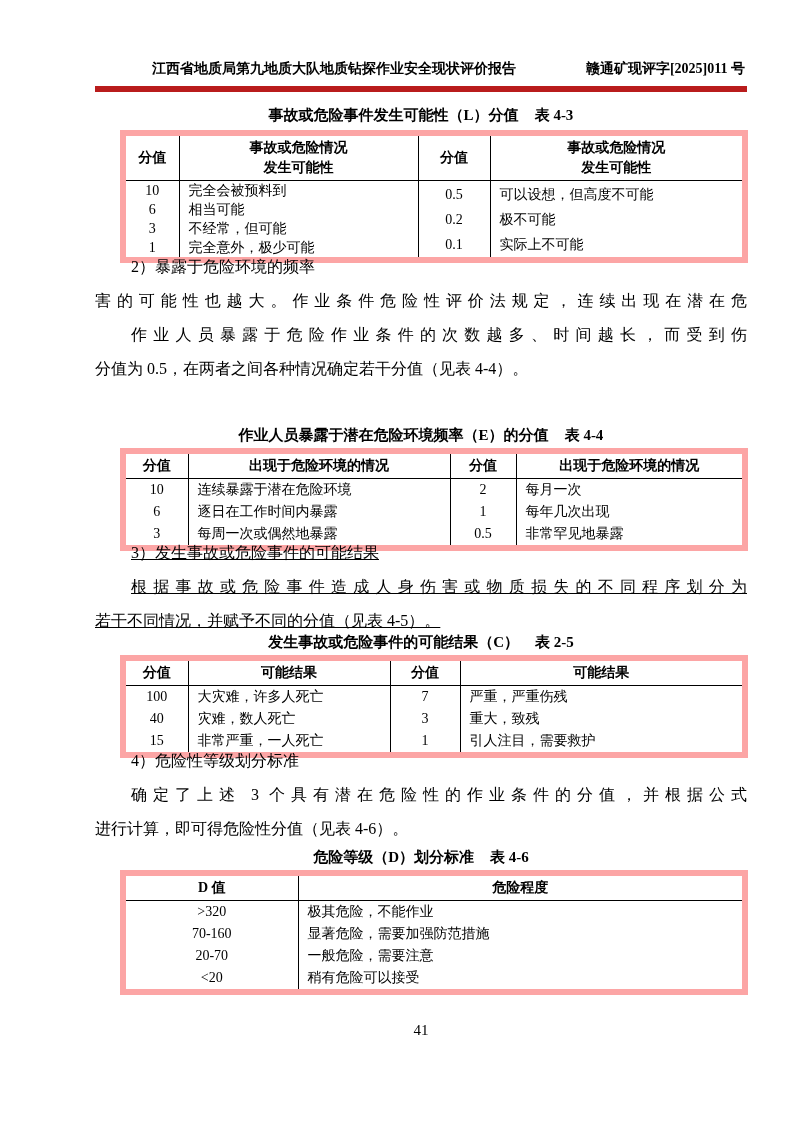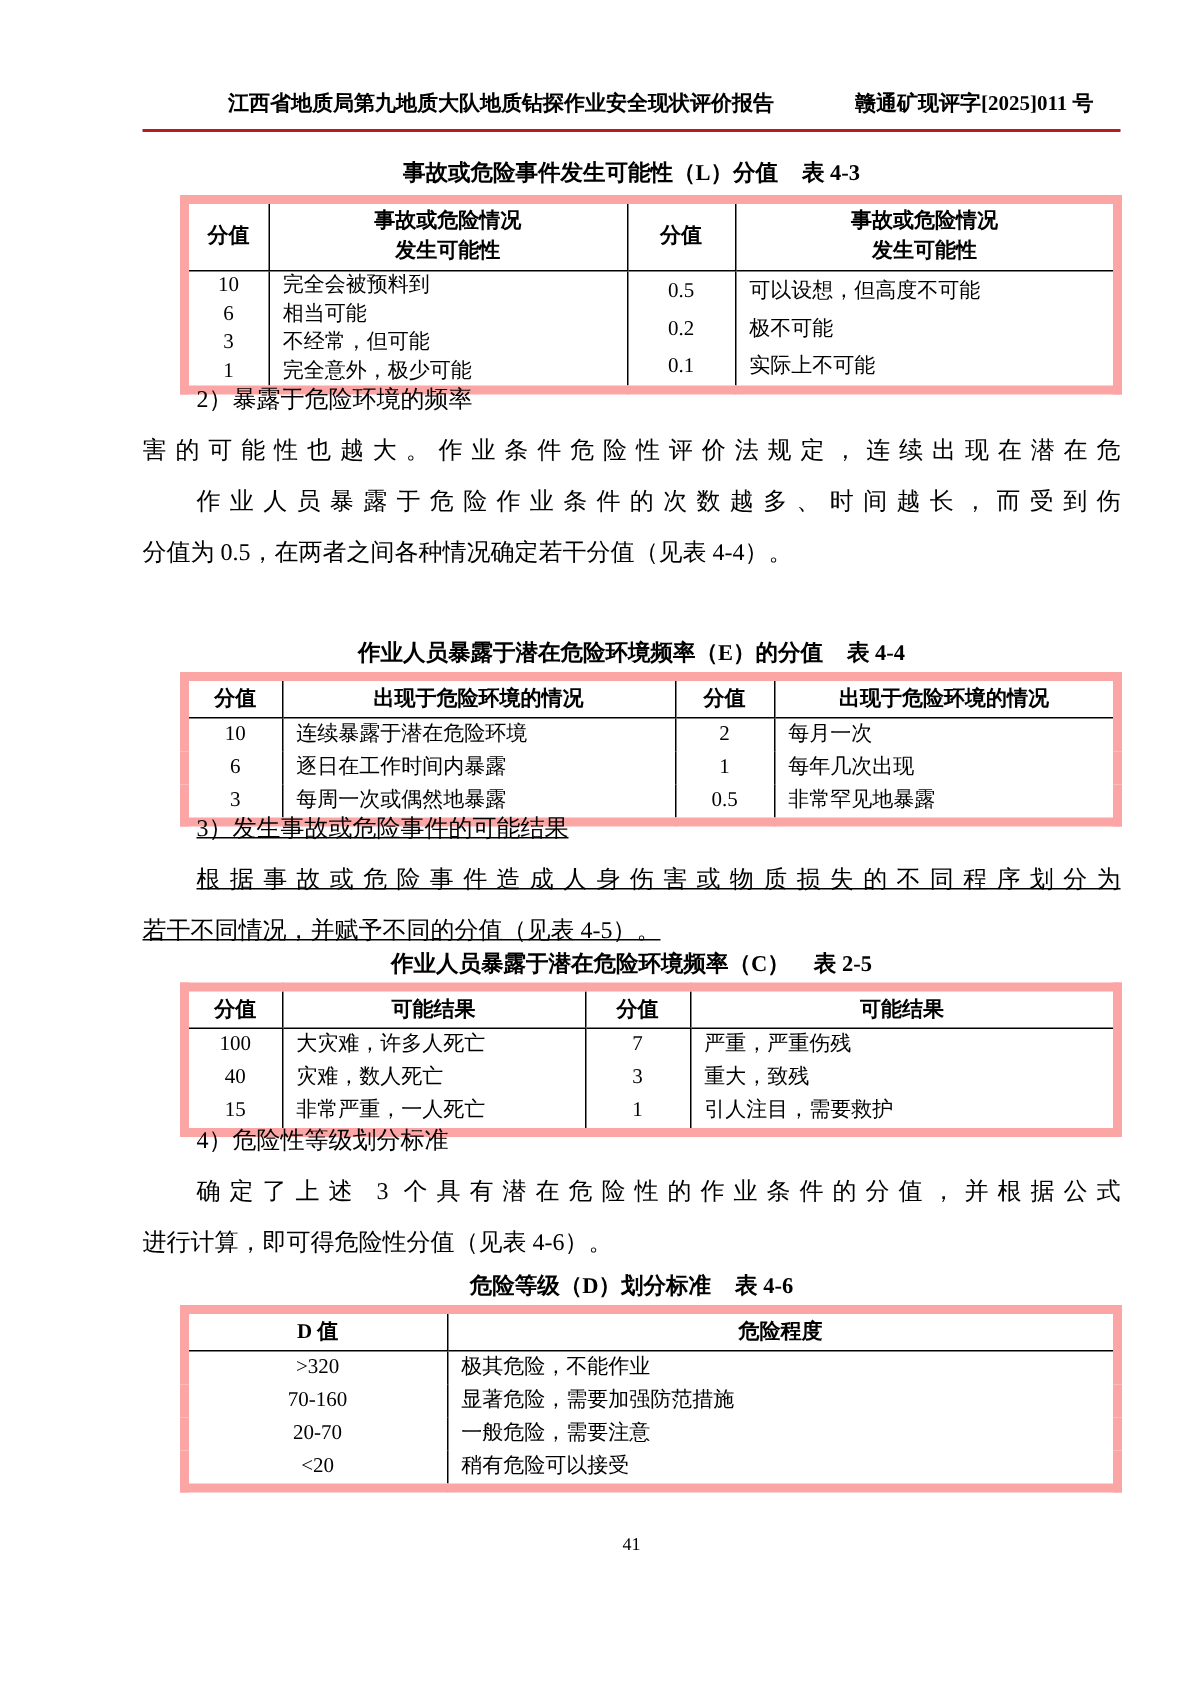--- a/index.html
+++ b/index.html
@@ -9,25 +9,25 @@
     background:#ffffff;
     font-family:"Liberation Serif","DejaVu Serif",serif;
     color:#000;
     overflow:hidden;
   }
   
   .doc-header{
     position:absolute;top:60px;left:95px;width:652px;
     display:flex;justify-content:space-between;align-items:flex-end;
     font-size:14px;font-weight:bold;
-    border-bottom:2px solid #b91c1c;
+    border-bottom:6px solid #b91c1c;
     padding-bottom:8px;
   }
   .doc-header .hl{margin-left:57px;}
-  .doc-header .hr{margin-right:18px;}
+  .doc-header .hr{margin-right:2px;}
   
   .tbl-title{
     position:absolute;left:95px;width:652px;
     text-align:center;font-size:15px;font-weight:bold;
     white-space:nowrap;
   }
   .tbl-title .tag{margin-left:16px;}
   
   table.doc{
     position:absolute;left:120px;width:622px;
@@ -60,21 +60,21 @@
     position:absolute;left:95px;width:652px;
     font-size:16px;
   }
   .para .line{height:34px;line-height:34px;white-space:nowrap;}
   .para .j{text-align:justify;text-align-last:justify;text-justify:inter-character;white-space:normal;}
   .para .ind{padding-left:36px;}
   .para .j.ind{padding-left:36px;}
   
   .footer{
     position:absolute;top:1022px;left:95px;width:652px;
-    text-align:center;font-size:12px;
+    text-align:center;font-size:15px;
   }
 </style>
 </head>
 <body>
 
 <div class="page">
 
   <div class="doc-header">
     <span class="hl">江西省地质局第九地质大队地质钻探作业安全现状评价报告</span>
     <span class="hr">赣通矿现评字[2025]011 号</span>
@@ -181,21 +181,21 @@
   </tbody>
     </table>
 
   <div class="para" style="top:536px;text-decoration:underline;">
     <div class="line ind">3）发生事故或危险事件的可能结果</div>
     <div class="line j ind">根据事故或危险事件造成人身伤害或物质损失的不同程序划分为</div>
     <div class="line">若干不同情况，并赋予不同的分值（见表 4-5）。</div>
   </div>
 
   <div class="tbl-title" style="top:633px;">
-    <span>作业人员暴露于潜在危险环境频率（C）</span><span class="tag">表 2-5</span>
+    <span>发生事故或危险事件的可能结果（C）</span><span class="tag">表 2-5</span>
   </div>
 
   <table class="doc t45" style="top:655px;">
     <colgroup>
         <col style="width:65px">
         <col style="width:202px">
         <col style="width:70px">
         <col style="width:285px">
       </colgroup>
     <tbody>

